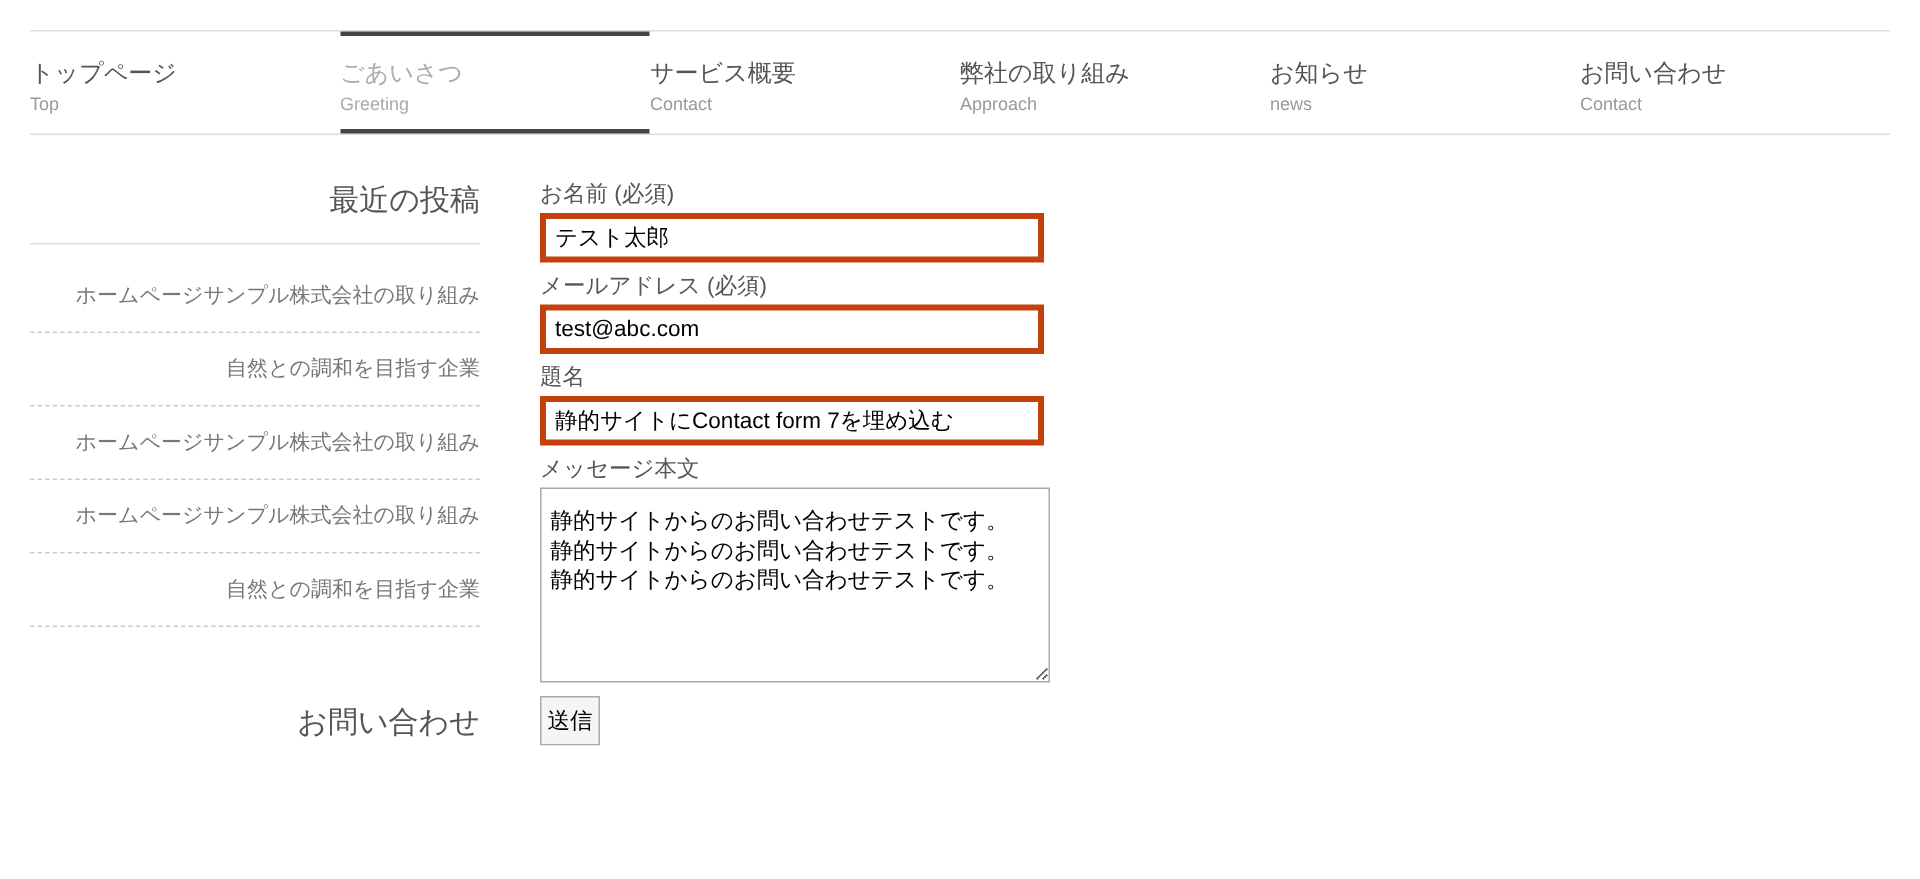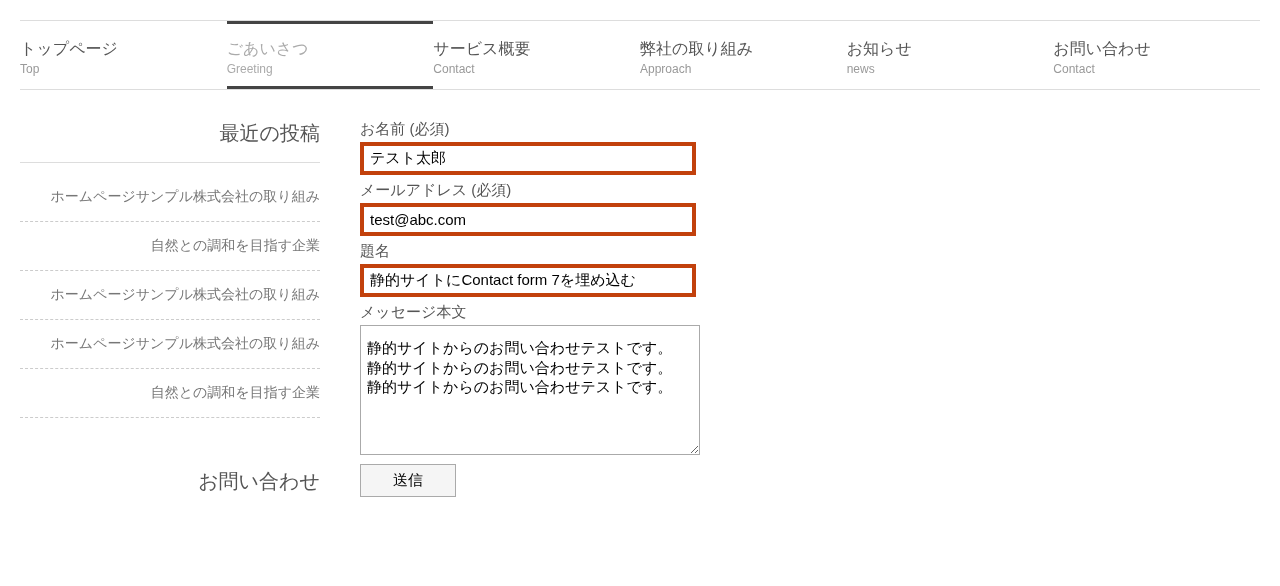--- a/index.html
+++ b/index.html
@@ -102,21 +102,21 @@
       height: 130px;
       padding: 12px 6px;
       font-size: 15px;
       border: 1px solid #aaa;
       font-family: inherit;
       resize: both;
       line-height: 1.3;
       margin-bottom: 6px;
     }
     .submit-btn {
-      padding: 6px 32px;
+      padding: 6px 4px;
       font-size: 15px;
       border: 1px solid #aaa;
       background: #f5f5f5;
       cursor: pointer;
       font-family: inherit;
     }
   </style>
 </head>
 <body>
 

